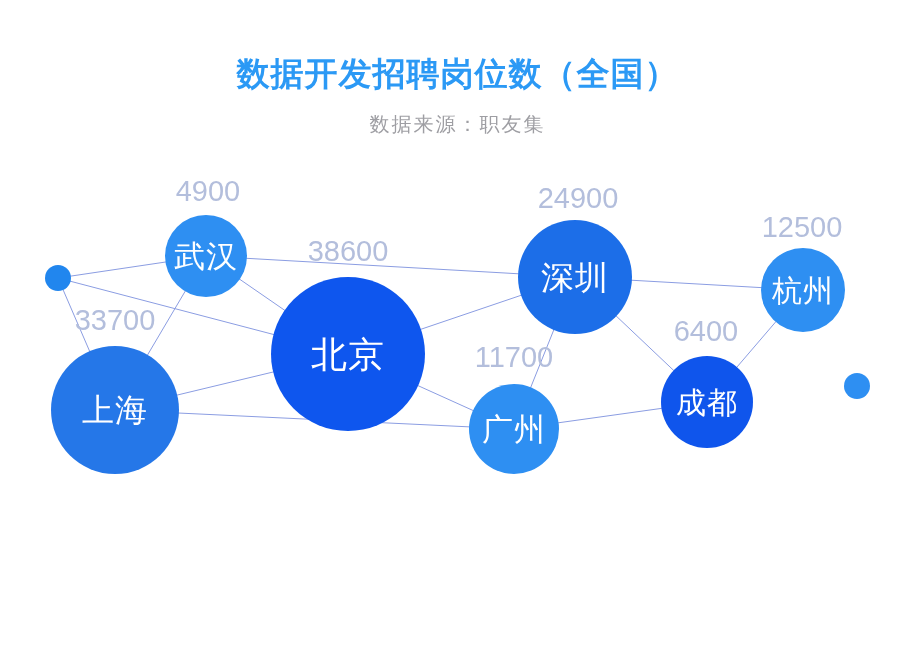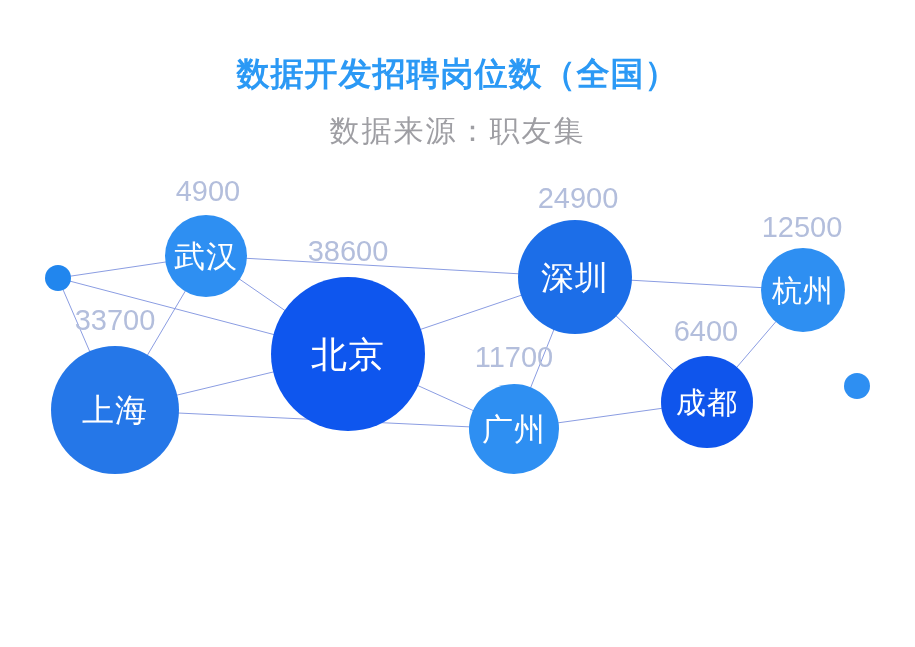--- a/index.html
+++ b/index.html
@@ -25,21 +25,21 @@
     font-weight: 700;
     letter-spacing: 1px;
     color: #2b99f5;
   }
   .page-subtitle {
     position: absolute;
     top: 111px;
     left: 0;
     width: 100%;
     text-align: center;
-    font-size: 30px;
+    font-size: 20px;
     letter-spacing: 2px;
     color: #9e9ea3;
   }
   .chart-canvas {
     position: absolute;
     top: 0;
     left: 0;
   }
   .footer {
     position: absolute;

